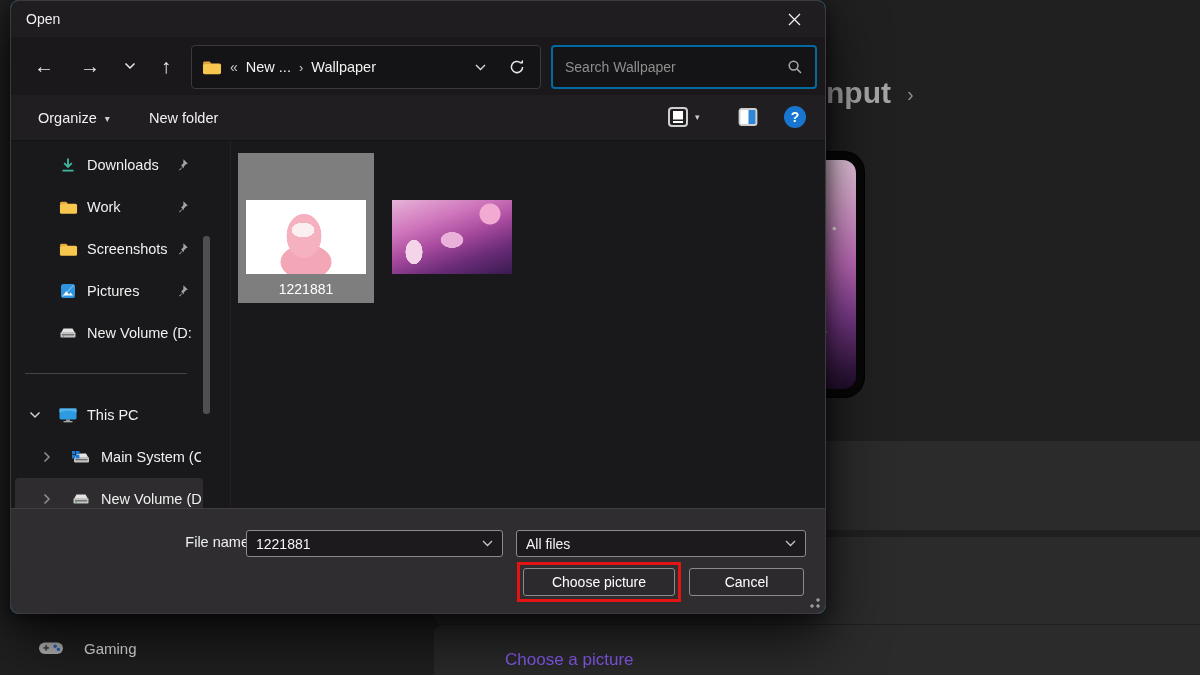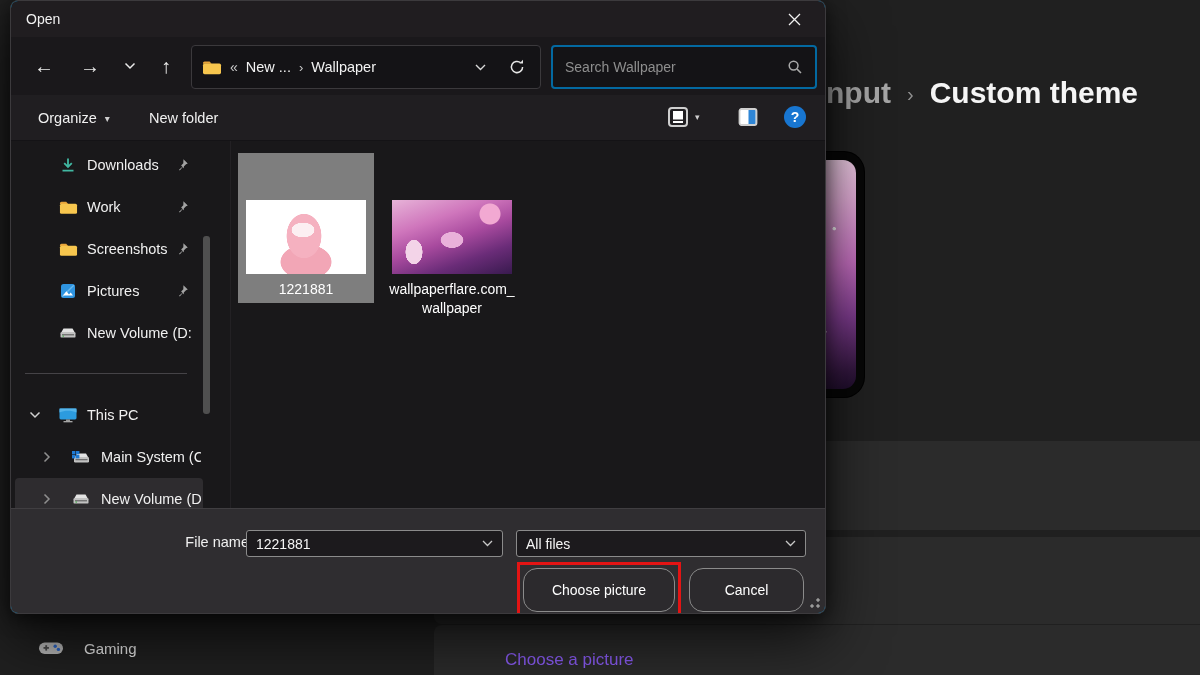--- a/index.html
+++ b/index.html
@@ -106,41 +106,40 @@
   .tile2 .fname { word-break:break-all; padding:0 6px; }
 
   .footer { position:absolute; left:0; bottom:0; width:100%; height:105px; background:#2f2d30; border-top:1px solid #403e41; }
   .fn-label { position:absolute; left:0; top:25px; width:230px; text-align:right; font-size:14.5px; color:#f0f0f0;margin-left:12px; }
   .combo { position:absolute; top:21px; height:27px; background:#1c1a1d; border:1px solid #8b8b8b; border-radius:3px;
     display:flex; align-items:center; padding:0 9px; font-size:14px; color:#f5f5f5; }
   .combo .cchev { margin-left:auto; display:flex; }
   .combo.c1 { left:235px; width:257px; }
   .combo.c2 { left:505px; width:290px; }
   .red-annot { position:absolute; left:506px; top:53px; border:3px solid #e31414; padding:3px; }
-  .btn { height:44px; background:#2c2a2d; border:1px solid #8b8b8b; border-radius:14px; color:#fff;
+  .btn { height:28px; background:#2c2a2d; border:1px solid #8b8b8b; border-radius:3px; color:#fff;
     font-size:14px; font-family:inherit; }
   .btn.choose { width:152px; display:block; }
   .btn.cancel { position:absolute; left:678px; top:59px; width:115px; }
   .grip { position:absolute; right:4px; bottom:4px; width:14px; height:14px;
     background-image:
       radial-gradient(circle at 11px 11px, #9a9a9a 1.4px, transparent 1.9px),
       radial-gradient(circle at 11px 5px,  #9a9a9a 1.4px, transparent 1.9px),
       radial-gradient(circle at 5px 11px,  #9a9a9a 1.4px, transparent 1.9px); }
   svg { display:block; }
 </style>
 </head>
 <body>
 
 <div class="stage">
 
   <div class="settings">
     <div class="settings-heading">
       <span class="crumb-parent">nput</span>
       <span class="crumb-sep">›</span>
-      <span class="crumb-current">Custom theme</span>
     </div>
 
     <div class="bg-card c1"></div>
     <div class="bg-card c2"></div>
     <div class="bg-card c3"></div>
 
     <div class="phone">
       <div class="phone-screen"></div>
     </div>
 
@@ -378,21 +377,20 @@
         <div class="side-scroll"></div>
       </div>
 
       <div class="files">
         <div class="tile selected" style="left:7px">
           <div class="thumb thumb1"></div>
           <div class="fname">1221881</div>
         </div>
         <div class="tile tile2">
           <div class="thumb thumb2"></div>
-          <div class="fname">wallpaperflare.com_wallpaper</div>
         </div>
       </div>
     </div>
 
     <div class="footer">
       <div class="fn-label">File name:</div>
 
       <div class="combo c1">
         <span>1221881</span>
         <span class="cchev">

